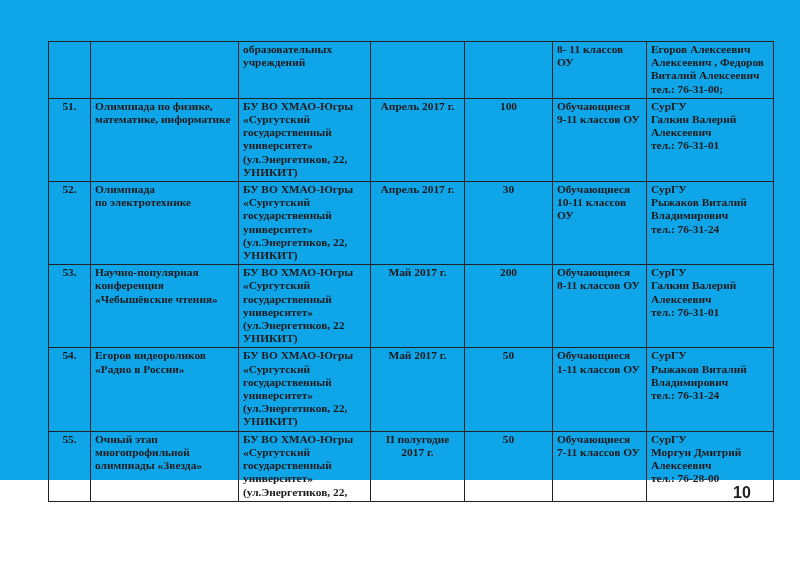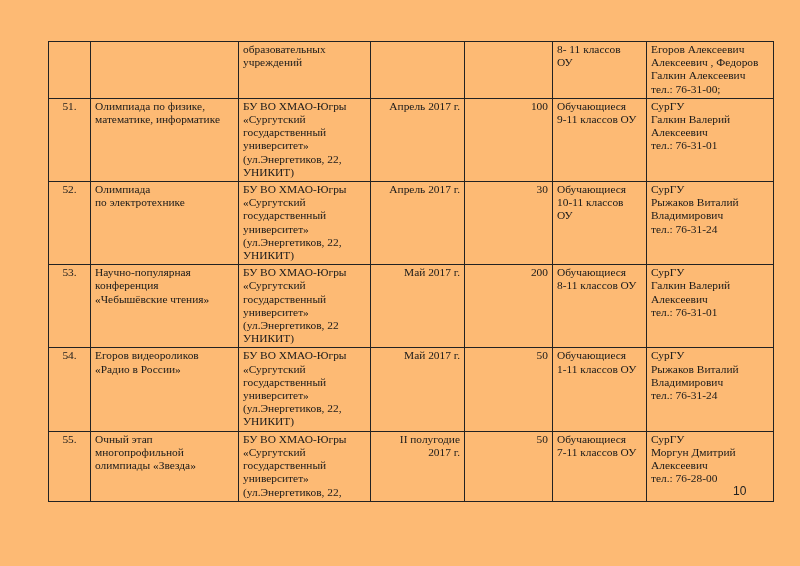--- a/index.html
+++ b/index.html
@@ -1,26 +1,26 @@
 <!DOCTYPE html>
 <html><head>
 <meta charset="utf-8">
 <style>
   html, body { margin:0; padding:0; }
   body { width:800px; height:566px; background:#ffffff; position:relative; overflow:hidden;
          font-family:"Liberation Serif", serif; color:#1a1a1a; }
-  .page { position:absolute; left:0; top:0; width:800px; height:566px; background:#fdba74; }
+  .page { position:absolute; left:0; top:0; width:800px; height:480px; background:#0ea5e9;font-weight:bold; }
   table.doc { position:absolute; left:48px; top:41px; border-collapse:collapse; table-layout:fixed;
               width:725px; font-size:11.4px; line-height:13.2px; }
   table.doc td { border:1.2px solid #222; vertical-align:top; padding:1px 4px 2px 4px; }
   td.num { text-align:center;margin-top:16px; }
-  td.center { text-align:right; }
+  td.center { text-align:center; }
   .l { display:block; white-space:nowrap; }
   .pagenum { position:absolute; left:733px; top:484px; font-family:"Liberation Sans", sans-serif;
-             font-size:12px; color:#222; }
+             font-size:16px; color:#222; }
 </style>
 </head>
 <body>
 
 <div class="page">
   <table class="doc">
     <colgroup id="cols">
         <col style="width: 42px;">
         <col style="width: 148px;">
         <col style="width: 132px;">
@@ -43,21 +43,21 @@
           <td class="center">
             <span class="l"></span>
           </td>
           <td>
             <span class="l">8- 11 классов</span>
             <span class="l">ОУ</span>
           </td>
           <td>
             <span class="l">Егоров Алексеевич</span>
             <span class="l">Алексеевич , Федоров</span>
-            <span class="l">Галкин Алексеевич</span>
+            <span class="l">Виталий Алексеевич</span>
             <span class="l">тел.: 76-31-00;</span>
           </td>
         </tr>
         <tr style="height: 79px;">
           <td class="num">
             <span class="l">51.</span>
           </td>
           <td>
             <span class="l">Олимпиада по физике,</span>
             <span class="l">математике, информатике</span>

